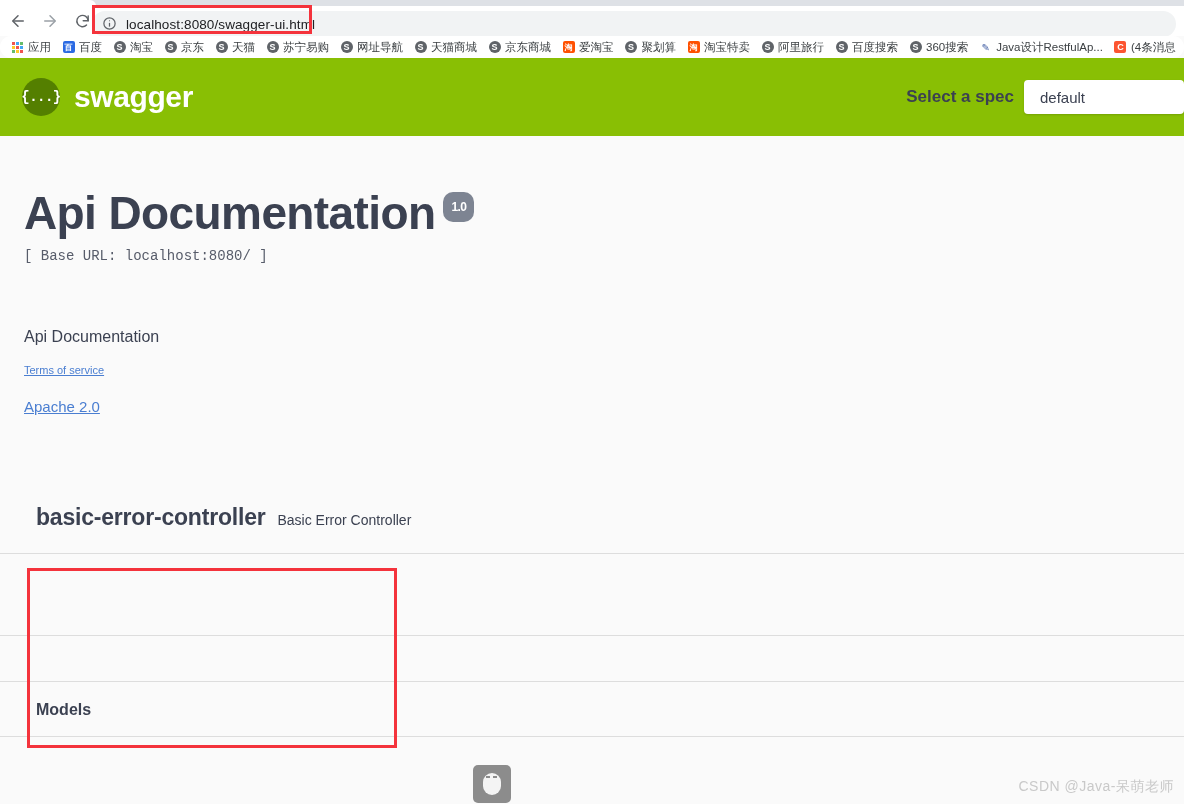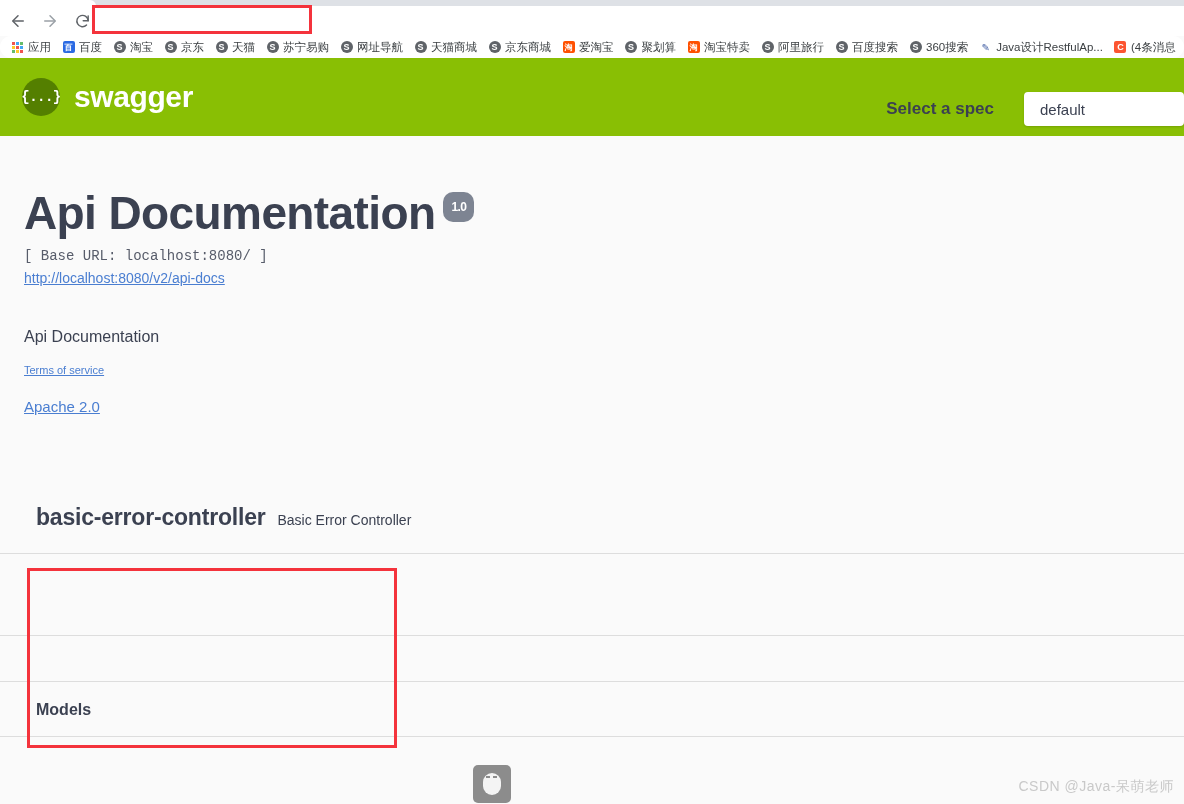--- a/index.html
+++ b/index.html
@@ -114,22 +114,22 @@
     display: flex; align-items: center; justify-content: center;
     color: #ffffff; font-size: 14px; font-weight: 700;
     font-family: "Liberation Mono", monospace;
     letter-spacing: -0.5px;
   }
   .swagger-word {
     margin-left: 14px; color: #ffffff; font-size: 30px; font-weight: 700;
     letter-spacing: -0.4px;
   }
   .spec-area {
-    position: absolute; right: 0; top: 12px; height: 78px;
-    display: flex; align-items: center; gap: 20px;
+    position: absolute; right: 0; top: 0; height: 78px;
+    display: flex; align-items: center;
   }
   .spec-label {
     color: #3b4151; font-size: 17px; font-weight: 700; margin-right: 10px;
   }
   .spec-select {
     width: 160px; height: 34px; background: #ffffff;
     border: 2px solid #ffffff; border-radius: 4px;
     display: flex; align-items: center; padding-left: 14px;
     color: #3b4151; font-size: 15px;
     box-shadow: 0 1px 2px rgba(0,0,0,0.15);
@@ -252,20 +252,30 @@
     </div>
     <div class="nav-btn">
       <span>
         <svg width="17" height="17" viewBox="0 0 24 24" fill="none" stroke="#5f6368" stroke-width="2" stroke-linecap="round" stroke-linejoin="round">
             <path d="M20 11a8 8 0 1 0-2.3 6"></path>
             <polyline points="20,4 20,11 13,11"></polyline>
           </svg>
       </span>
     </div>
 
+    <div class="omnibox">
+      <span class="info-icon">
+        <svg width="15" height="15" viewBox="0 0 24 24" fill="none" stroke="#5f6368" stroke-width="2">
+            <circle cx="12" cy="12" r="9"></circle>
+            <line x1="12" y1="11" x2="12" y2="17"></line>
+            <circle cx="12" cy="7.5" r="0.9" fill="#5f6368" stroke="none"></circle>
+          </svg>
+      </span>
+      <span class="omnibox-text">localhost:8080/swagger-ui.html</span>
+    </div>
   </div>
 
   <div class="bookmarks">
     <div class="bm">
       <span class="bm-ico">
         <span class="ico-grid">
           <i style="background:#ef5350"></i>
             <i style="background:#42a5f5"></i>
             <i style="background:#66bb6a"></i>
           <i style="background:#ffca28"></i>
@@ -391,21 +401,20 @@
   </div>
 
   <div class="content">
 
     <div class="info-block">
       <div class="api-title">
         <span>Api Documentation</span>
         <span class="version-badge">1.0</span>
       </div>
       <div class="base-url">[ Base URL: localhost:8080/ ]</div>
-      <a class="docs-link" href="#">http://localhost:8080/v2/api-docs</a>
     </div>
 
     <div class="desc-text">Api Documentation</div>
     <a class="tos-link" href="#">Terms of service</a>
     <a class="license-link" href="#">Apache 2.0</a>
 
     <div class="tag-section" style="top:368px;">
       <div class="tag-head">
         <span class="tag-name">basic-error-controller</span>
         <span class="tag-desc">Basic Error Controller</span>

